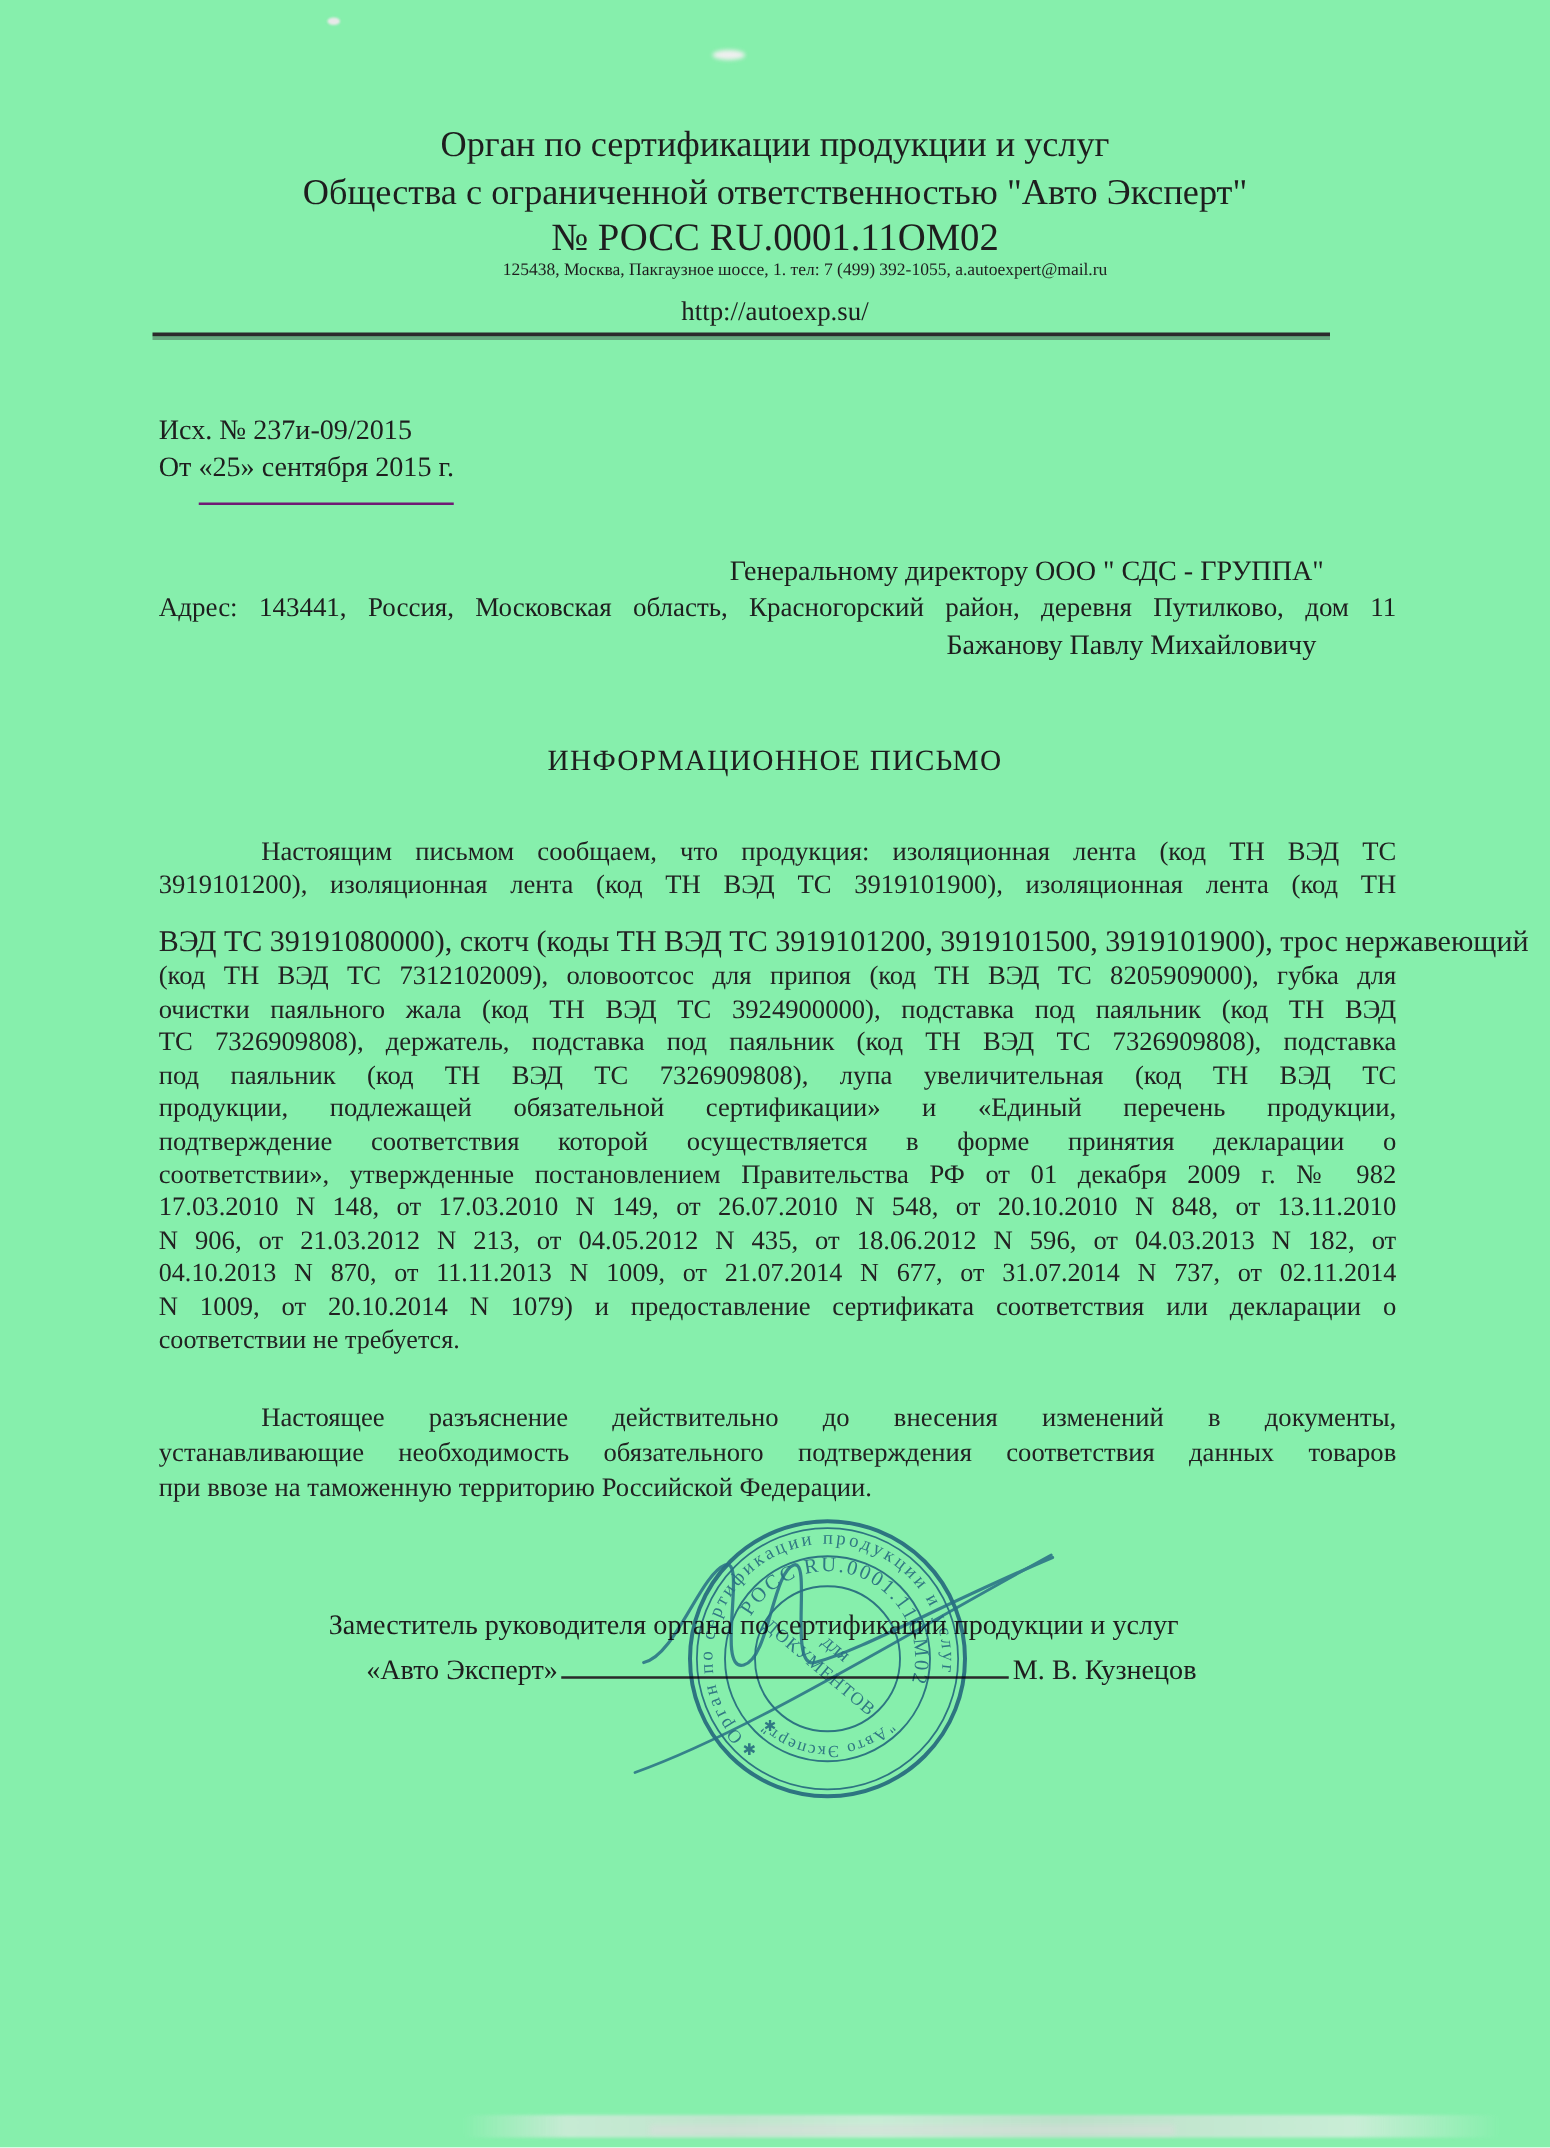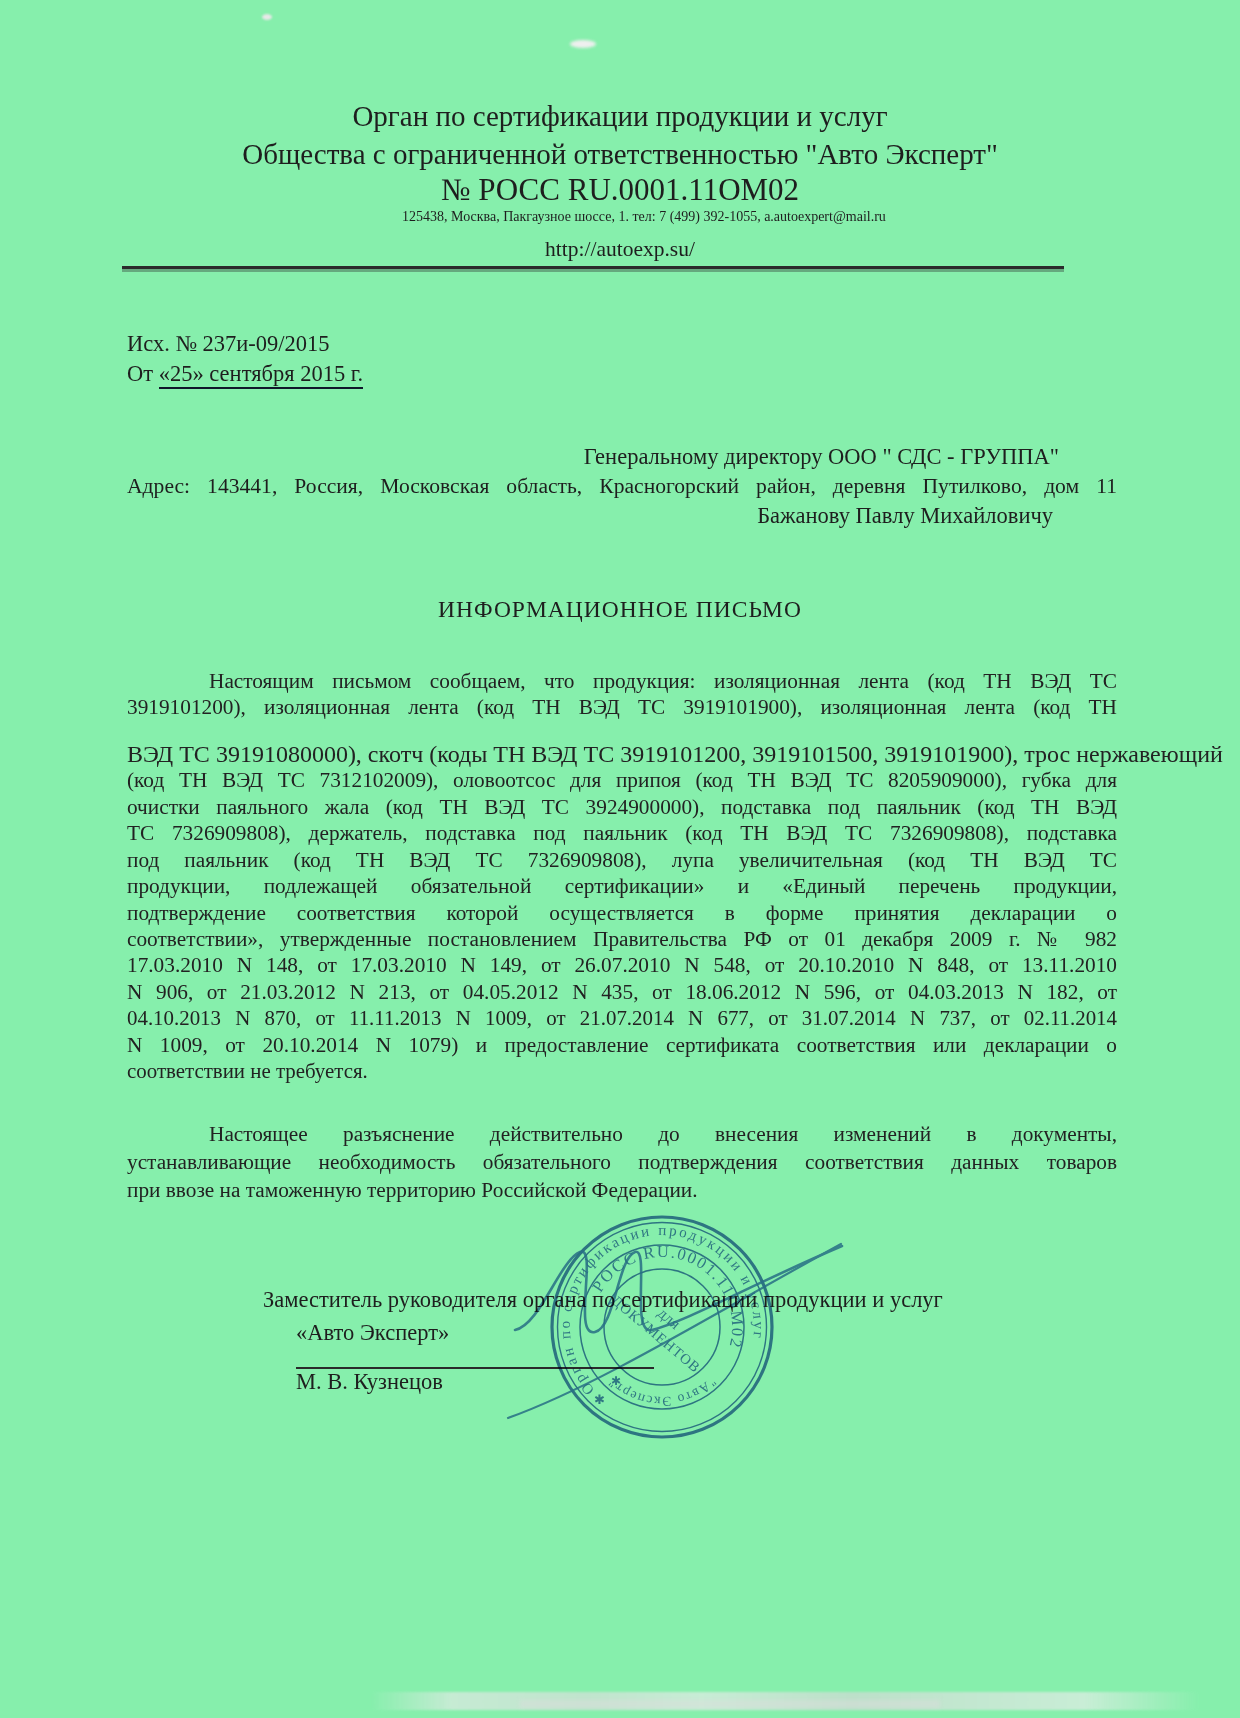--- a/index.html
+++ b/index.html
@@ -20,41 +20,41 @@
   .lh-addr{top:209px;font-size:14px;padding-left:24px;}
   .lh-url{top:237px;font-size:21.5px;}
   .rule{
     top:266px;left:122px;width:942px;height:0;
     border-top:3px solid #2b2b2b;
     box-shadow:0 3px 0 rgba(40,40,40,.35);
   }
   
   .isx{top:331px;left:127px;font-size:22.5px;}
   .ot{top:361px;left:127px;font-size:22.5px;}
-  .u-date{border-bottom:2px solid #0f172a;padding-bottom:1px;}
+  .u-date{border-bottom:2px solid #701a75;padding-bottom:16px;}
   
   .recipient{top:442px;left:127px;width:990px;font-size:22.5px;line-height:29.5px;text-align:right;}
   .recipient .r1{padding-right:58px;}
   .recipient .r2{font-size:21.6px;text-align:justify;text-align-last:justify;}
   .recipient .r3{padding-right:64px;}
   
   .doc-title{top:596px;font-size:23.5px;letter-spacing:1px;}
   
   .para{left:127px;width:990px;font-size:21.3px;color:#222;}
   .p1{top:668px;}
   .p2{top:1120px;}
   .bl{height:26.45px;line-height:26.45px;text-align:justify;text-align-last:justify;white-space:nowrap;overflow:visible;}
   .p2 .bl{height:28px;line-height:28px;}
   .p1 .bl:first-child,.p2 .bl:first-child{text-indent:82px;}
   .p1 .bl:last-child,.p2 .bl:last-child{text-align-last:left;}
   .p1 .bl:nth-child(3){font-size:24px;margin-top:20px;}
   .p1 .bl:nth-child(13),.p1 .bl:nth-child(15){font-size:20.9px;}
   
   .sig1{top:1287px;left:263px;font-size:22.5px;}
-  .sig2{top:1320px;left:293px;font-size:22.5px;display:flex;align-items:baseline;flex-direction:column;}
+  .sig2{top:1320px;left:293px;font-size:22.5px;display:flex;align-items:baseline;}
   .sig-line{display:inline-block;width:358px;height:21px;border-bottom:2px solid #2a2a2a;margin:0 3px;}
   
   .overlay{top:1180px;left:460px;width:420px;height:290px;mix-blend-mode:multiply;opacity:.93;pointer-events:none;}
   
   .smudge{
     top:1692px;left:370px;width:830px;height:18px;border-radius:4px;
     background:linear-gradient(90deg,rgba(0,0,0,0) 0%,#e9e9e9 10%,#dfdfdf 26%,#ececec 40%,#d9d9d9 58%,#e4e4e4 72%,#ededed 86%,rgba(0,0,0,0) 100%);
     filter:blur(1.2px);opacity:.65;
   }
   .smudge2{top:1700px;left:520px;width:420px;height:8px;background:#dcdcdc;filter:blur(2px);opacity:.5;}

